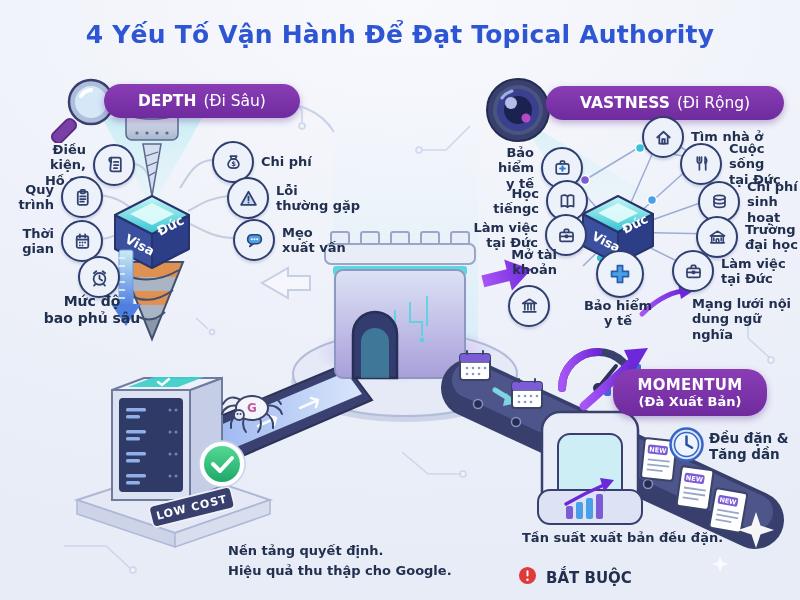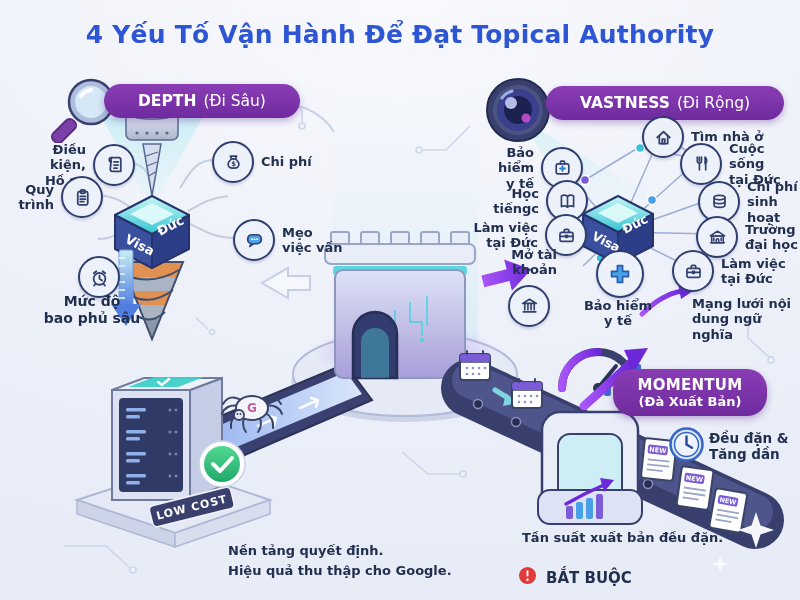--- a/index.html
+++ b/index.html
@@ -418,55 +418,83 @@
     <span class="lbl r" style="width:40px;">Quy
 trình</span>
     <span class="circle">
       <svg width="21" height="21" viewBox="0 0 20 20" fill="none" stroke="#33416e" stroke-width="1.7" stroke-linecap="round" stroke-linejoin="round">
         <rect x="5.5" y="4.5" width="9.5" height="12.5" rx="1.5"></rect>
           <rect x="8.2" y="2.8" width="4.2" height="3.2" rx="1"></rect>
         <path d="M7.8 9 h5 M7.8 11.5 h5 M7.8 14 h3.5"></path>
       </svg>
       </span>
   </div>
+  <div class="item" style="left:14px;top:220px;">
+    <span class="lbl r" style="width:40px;">Thời
+gian</span>
+    <span class="circle">
+      <svg width="21" height="21" viewBox="0 0 20 20" fill="none" stroke="#33416e" stroke-width="1.7" stroke-linecap="round" stroke-linejoin="round">
+        <rect x="4.5" y="5" width="11" height="11" rx="1.5"></rect>
+          <path d="M4.5 8.3 h11 M7.5 3.2 v3 M12.5 3.2 v3"></path>
+        <g fill="#33416e" stroke="none">
+            <circle cx="7.5" cy="11" r=".9"></circle>
+            <circle cx="10" cy="11" r=".9"></circle>
+            <circle cx="12.5" cy="11" r=".9"></circle>
+            <circle cx="7.5" cy="13.7" r=".9"></circle>
+            <circle cx="10" cy="13.7" r=".9"></circle>
+          </g>
+      </svg>
+      </span>
+  </div>
   <div class="item" style="left:78px;top:256px;">
     <span class="circle">
       <svg width="21" height="21" viewBox="0 0 20 20" fill="none" stroke="#33416e" stroke-width="1.7" stroke-linecap="round" stroke-linejoin="round">
         <circle cx="10" cy="11.3" r="5.6"></circle>
           <path d="M10 8.3 v3 l2.5 1.6 M4.6 6 l2.4 -2 M15.4 6 l-2.4 -2 M6.2 16.2 l-1.4 1.5 M13.8 16.2 l1.4 1.5"></path>
       </svg>
       </span>
   </div>
   <div class="abs lbl c" style="left:18px;top:293px;width:148px;font-size:14px;">Mức độ
 bao phủ sâu</div>
 
   <div class="item" style="left:212px;top:141px;">
     <span class="circle">
       <svg width="21" height="21" viewBox="0 0 20 20" fill="none" stroke="#33416e" stroke-width="1.6" stroke-linecap="round" stroke-linejoin="round">
         <path d="M8.2 6.5 L7 4 h6 L11.8 6.5 Z"></path>
         <path d="M8.2 6.5 C5 8.8 4 12 5.6 14 C7 15.9 13 15.9 14.4 14 C16 12 15 8.8 11.8 6.5 Z"></path>
         <text x="10" y="13.4" text-anchor="middle" font-size="6.5" font-weight="bold" fill="#33416e" stroke="none">$</text>
       </svg>
       </span>
     <span class="lbl">Chi phí</span>
+  </div>
+  <div class="item" style="left:227px;top:177px;">
+    <span class="circle">
+      <svg width="21" height="21" viewBox="0 0 20 20" fill="none" stroke="#33416e" stroke-width="1.7" stroke-linecap="round" stroke-linejoin="round">
+        <path d="M10 3.6 L17 16 H3 Z" fill="#4aa0e8" fill-opacity=".25"></path>
+        <path d="M10 8.2 v3.6"></path>
+          <circle cx="10" cy="13.9" r=".9" fill="#33416e" stroke="none"></circle>
+      </svg>
+      </span>
+    <span class="lbl">Lỗi
+thường gặp</span>
   </div>
   <div class="item" style="left:233px;top:219px;">
     <span class="circle">
       <svg width="21" height="21" viewBox="0 0 20 20">
         <rect x="3.5" y="4.5" width="13" height="8.6" rx="4" fill="#4aa0e8" stroke="#33416e" stroke-width="1.6"></rect>
         <path d="M7 12.6 l-1.6 3.2 3.8 -2.8" fill="#4aa0e8" stroke="#33416e" stroke-width="1.4" stroke-linejoin="round"></path>
         <g fill="#ffffff">
             <circle cx="7.4" cy="8.8" r="1"></circle>
             <circle cx="10" cy="8.8" r="1"></circle>
             <circle cx="12.6" cy="8.8" r="1"></circle>
           </g>
       </svg>
       </span>
     <span class="lbl">Mẹo
-việc vấn</span>
+xuất vấn</span>
   </div>
 
   <div class="abs" style="left:484px;top:76px;">
     <svg width="68" height="68" viewBox="0 0 68 68">
       <circle cx="34" cy="34" r="31" fill="#39406e" stroke="#222c50" stroke-width="2"></circle>
       <circle cx="34" cy="34" r="25" fill="#4a5480"></circle>
       <circle cx="34" cy="34" r="21" fill="#3a3f8e"></circle>
       <circle cx="34" cy="34" r="14" fill="#1c2250"></circle>
       <circle cx="27" cy="27" r="6" fill="#cfd8ff" opacity=".85"></circle>
       <circle cx="42" cy="42" r="4.5" fill="#c44fd0" opacity=".9"></circle>

